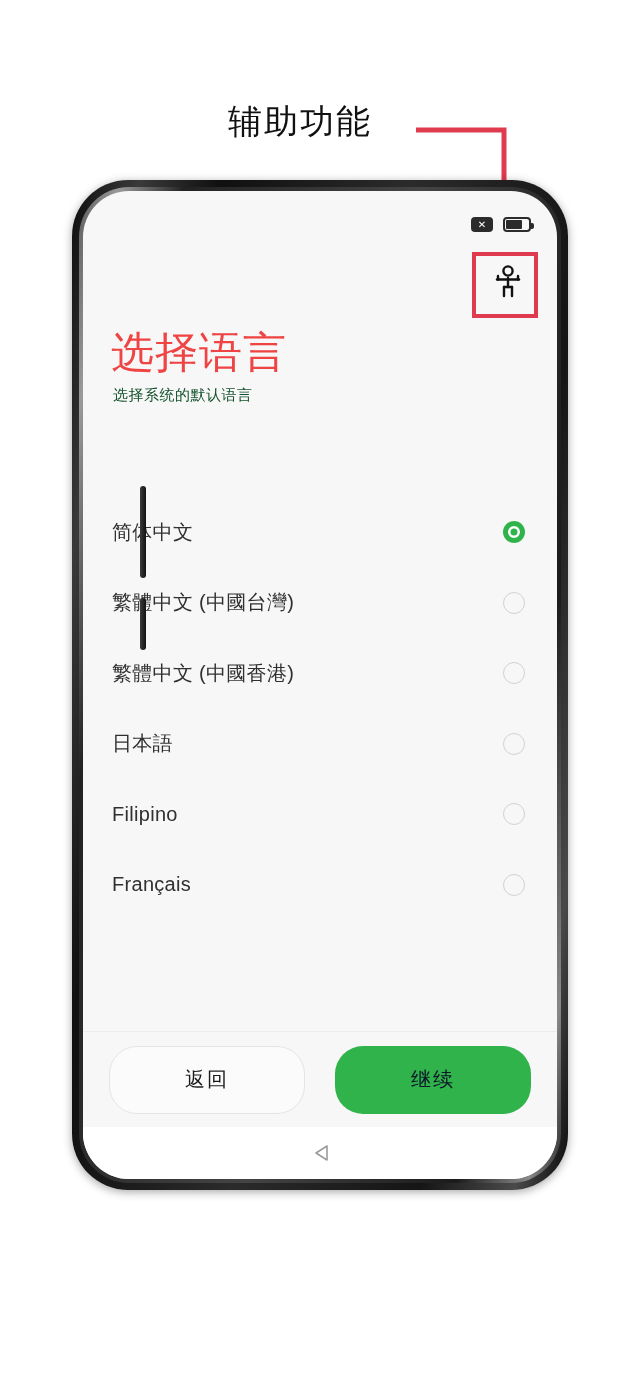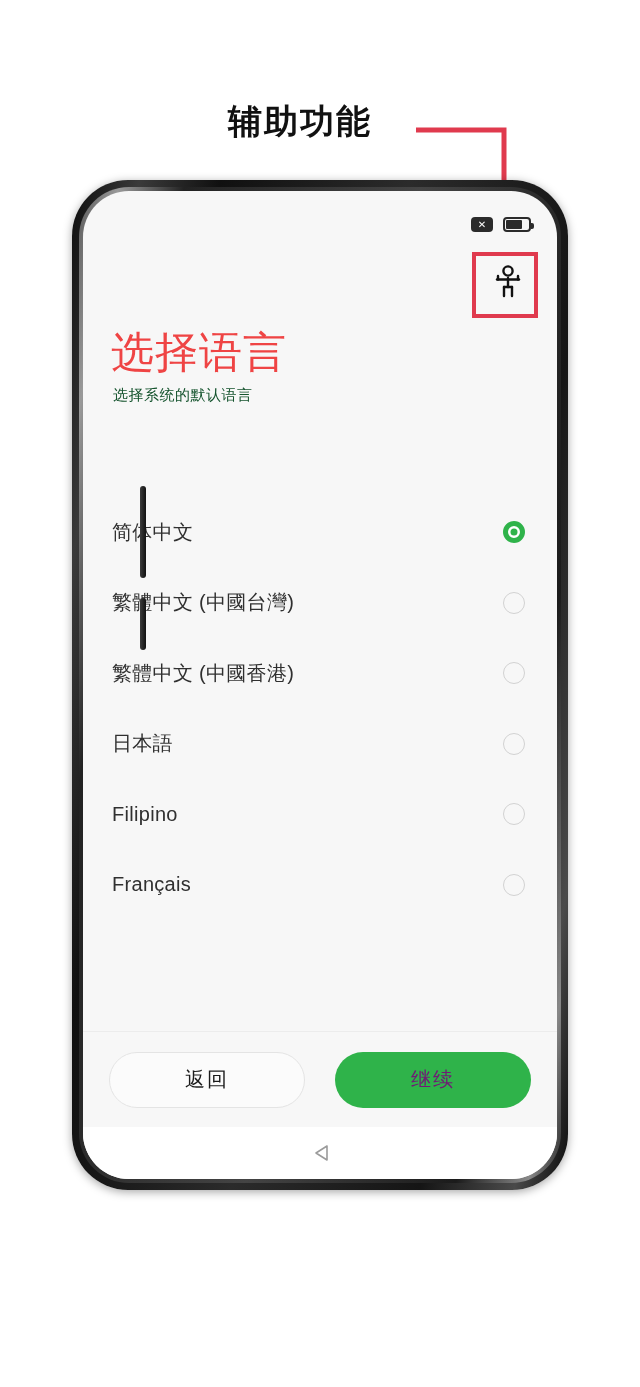--- a/index.html
+++ b/index.html
@@ -14,21 +14,21 @@
     overflow: hidden;
     font-family: "Liberation Sans", "DejaVu Sans", sans-serif;
   }
 
   
   .annotation-label {
     position: absolute;
     left: 228px;
     top: 103px;
     font-size: 34px;
-    font-weight: bold;
+    font-weight: normal;
     color: #111111;
     letter-spacing: 2px;
     line-height: 1.1;
     white-space: nowrap;
   }
   .callout-svg {
     position: absolute;
     left: 0;
     top: 0;
     width: 640px;
@@ -222,38 +222,38 @@
     bottom: 52px;
     height: 96px;
     border-top: 1px solid #ececec;
     display: flex;
     align-items: center;
     justify-content: space-between;
     padding: 0 26px;
     box-sizing: border-box;
   }
   .btn {
-    height: 56px;
+    height: 68px;
     width: 196px;
     border-radius: 28px;
     display: flex;
     align-items: center;
     justify-content: center;
     font-size: 20px;
     letter-spacing: 2px;
     box-sizing: border-box;
   }
   .btn-secondary {
     background: #fbfbfb;
     border: 1px solid #e4e4e4;
     color: #1a1a1a;
   }
   .btn-primary {
     background: #2fb34a;
-    color: #701a75;
+    color: #0f172a;
     border: none;
   }
 
   
   .nav-bar {
     position: absolute;
     left: 0;
     right: 0;
     bottom: 0;
     height: 52px;

